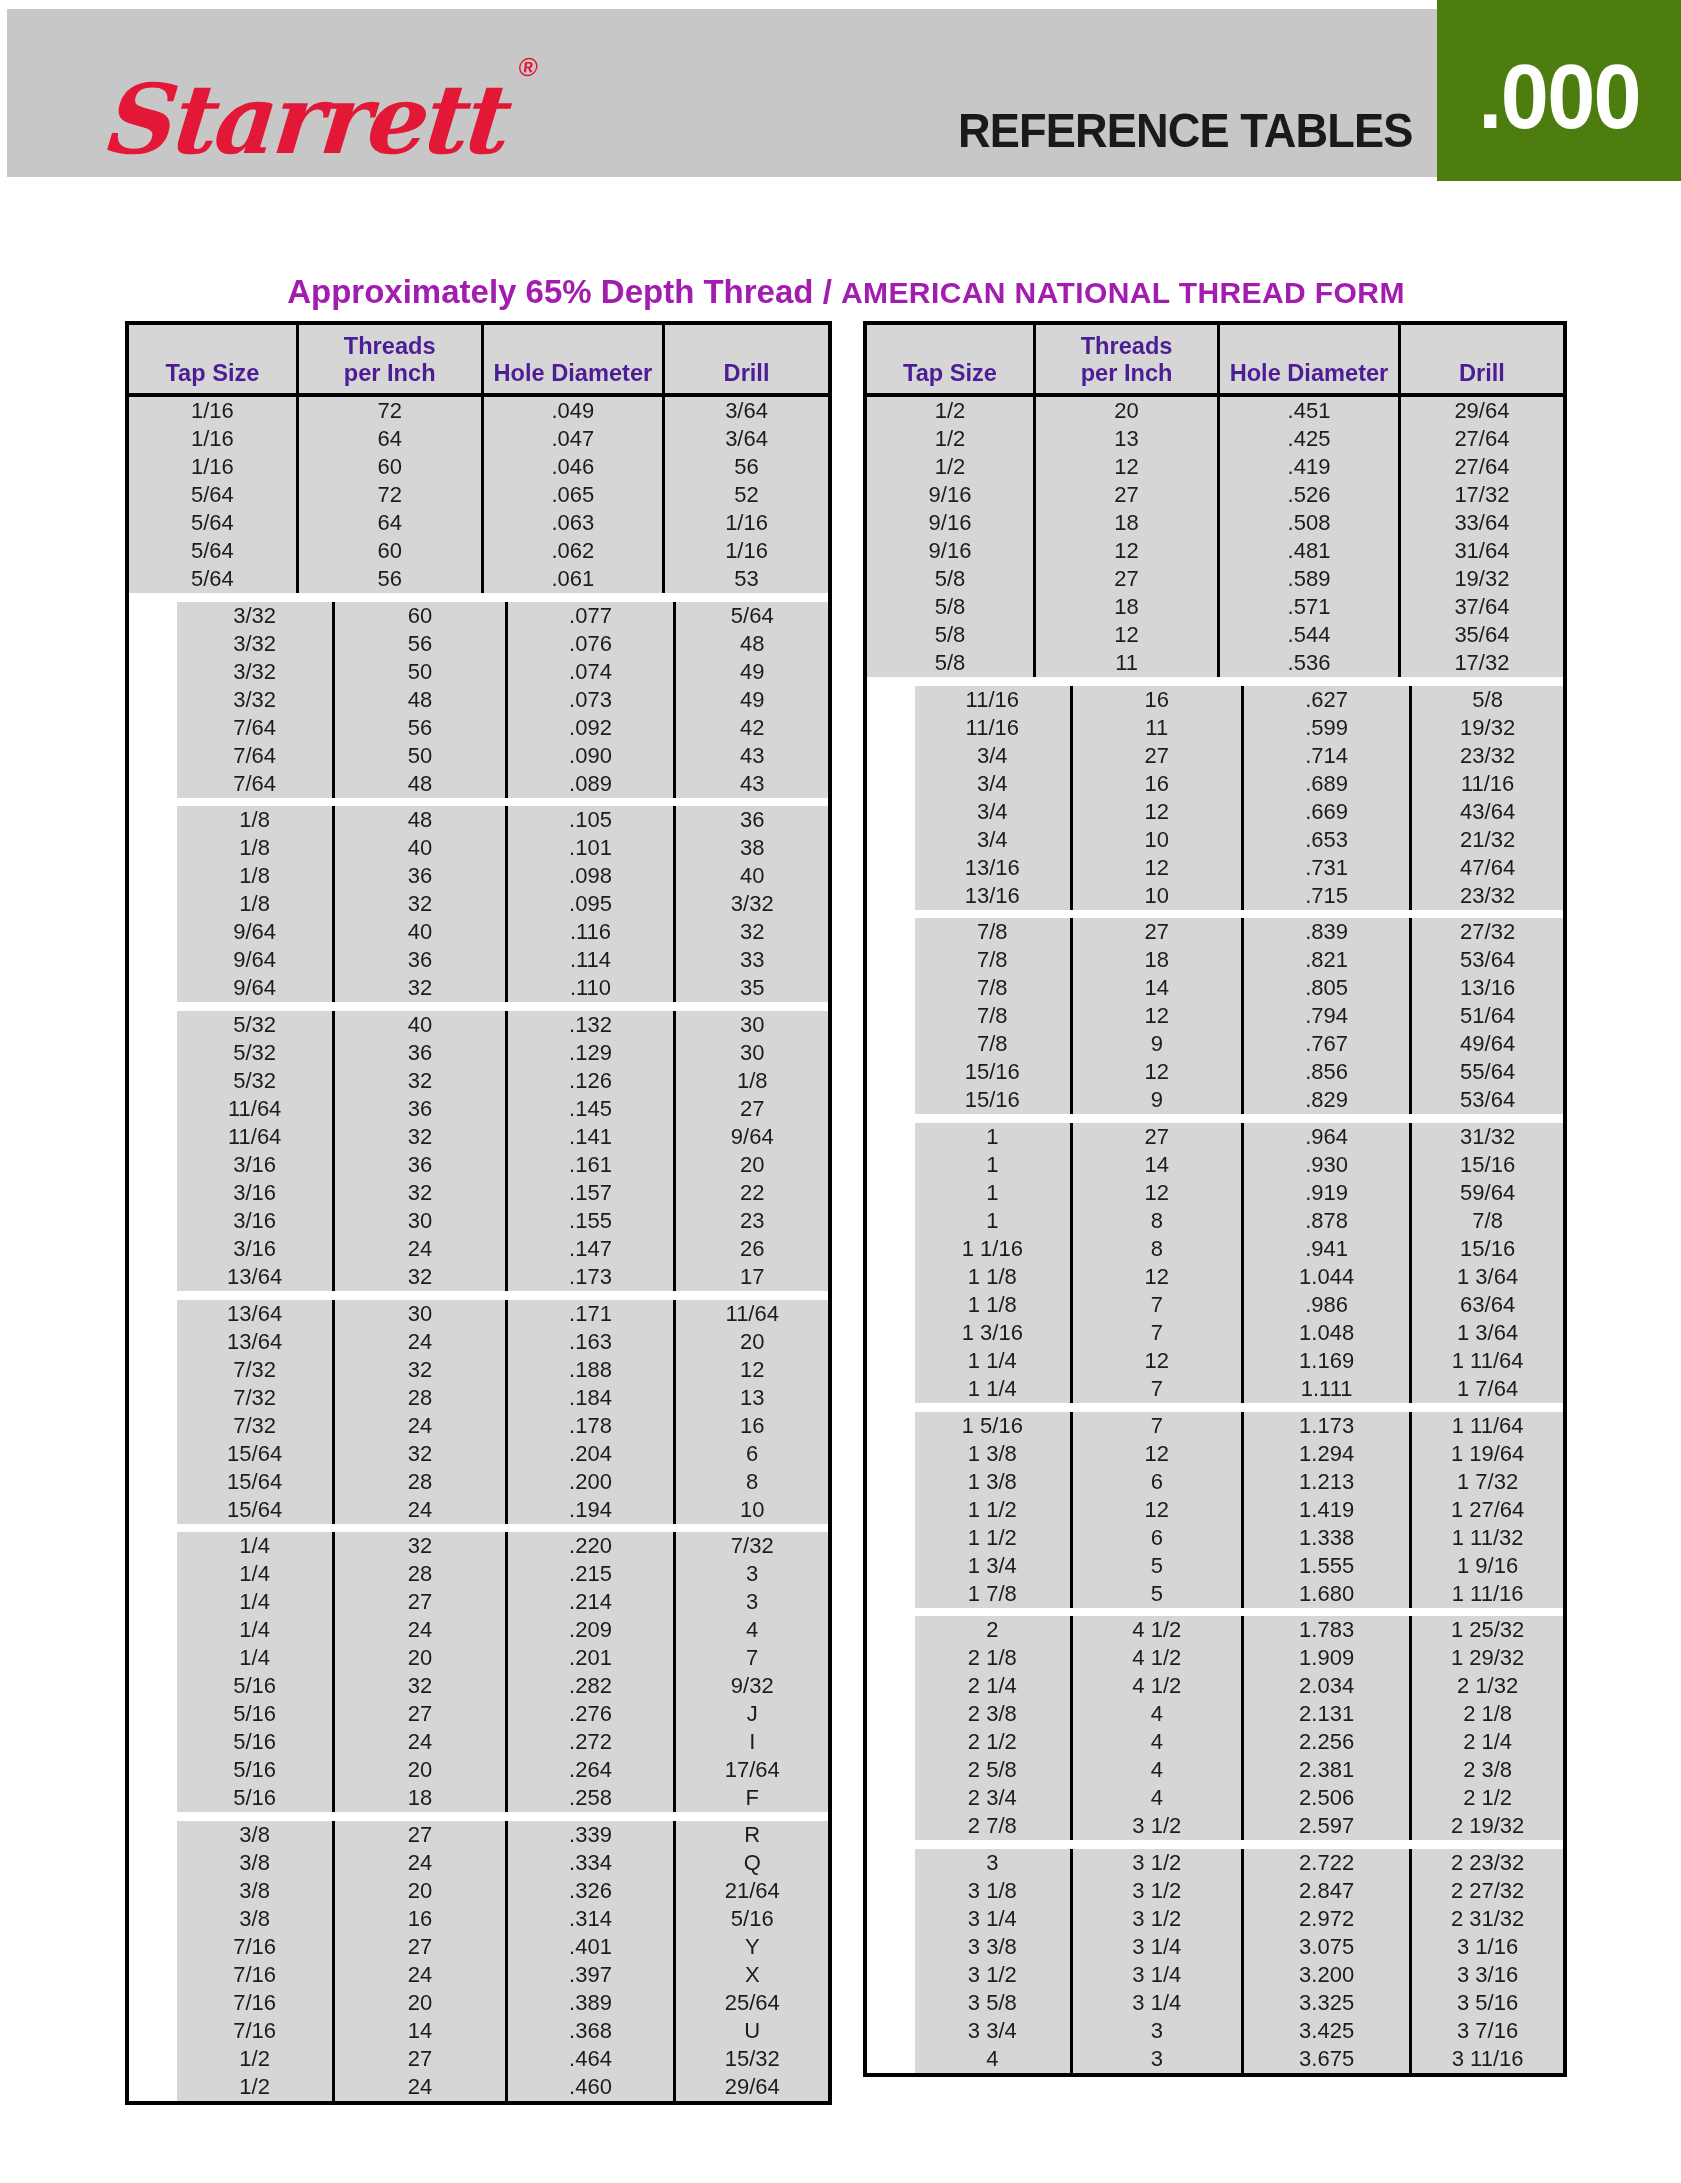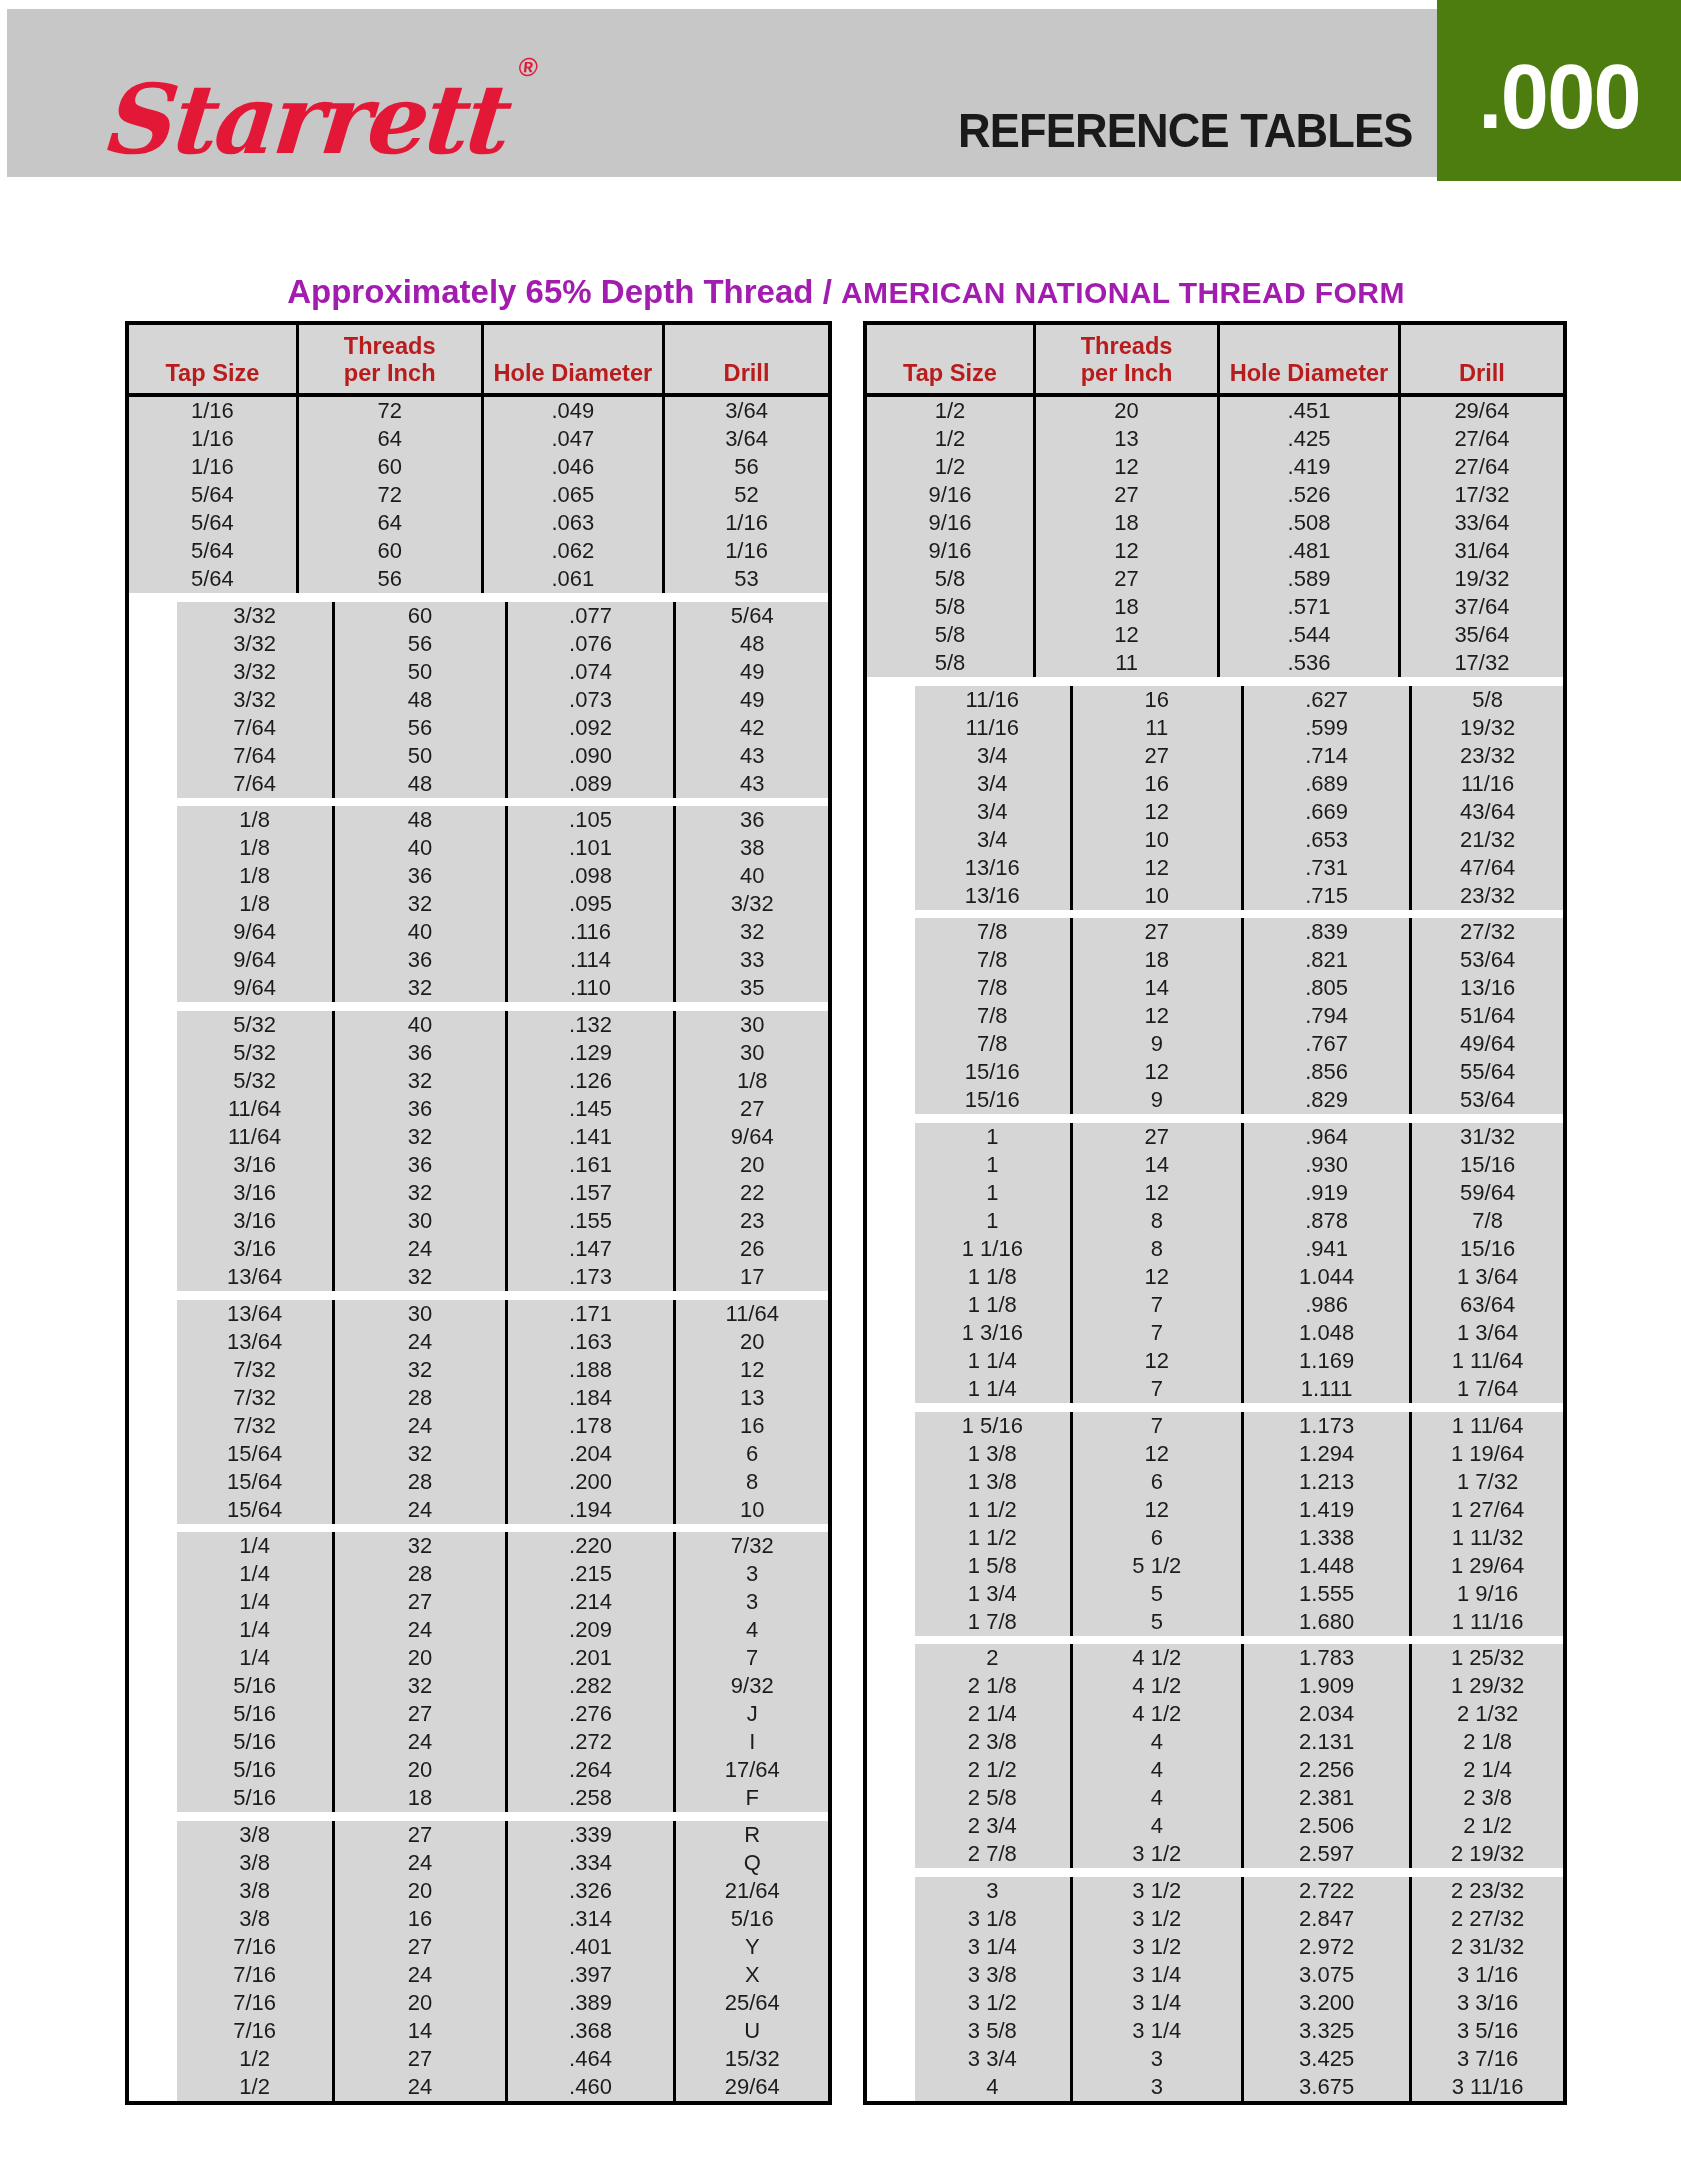--- a/index.html
+++ b/index.html
@@ -87,21 +87,21 @@
     height:72px;
     border-bottom:4.4px solid #000000;
   }
   .th {
     background:#d6d6d6;
     display:flex; align-items:flex-end; justify-content:center;
     text-align:center;
     font-weight:bold; font-size:23.6px; line-height:27px;
     padding-bottom:6.1px;
     white-space:pre-line;
-    color:#b91c1c;
+    color:#4c1d95;
     border-left:3.5px solid #000000;
   }
   .tgroup + .tgroup { margin-top:8.7px;padding-left:48px; }
   .trow { height:28px; }
   .td {
     background:#d6d6d6;
     display:flex; align-items:center; justify-content:center;
     font-size:22px; color:#1c1c1c;
     border-left:3.5px solid #000000;
     white-space:nowrap;
@@ -754,26 +754,20 @@
           <div class="td col2">1.419</div>
           <div class="td col3">1 27/64</div>
         </div>
         <div class="trow">
           <div class="td col0">1 1/2</div>
           <div class="td col1">6</div>
           <div class="td col2">1.338</div>
           <div class="td col3">1 11/32</div>
         </div>
         <div class="trow">
-          <div class="td col0">1 5/8</div>
-          <div class="td col1">5 1/2</div>
-          <div class="td col2">1.448</div>
-          <div class="td col3">1 29/64</div>
-        </div>
-        <div class="trow">
           <div class="td col0">1 3/4</div>
           <div class="td col1">5</div>
           <div class="td col2">1.555</div>
           <div class="td col3">1 9/16</div>
         </div>
         <div class="trow">
           <div class="td col0">1 7/8</div>
           <div class="td col1">5</div>
           <div class="td col2">1.680</div>
           <div class="td col3">1 11/16</div>

